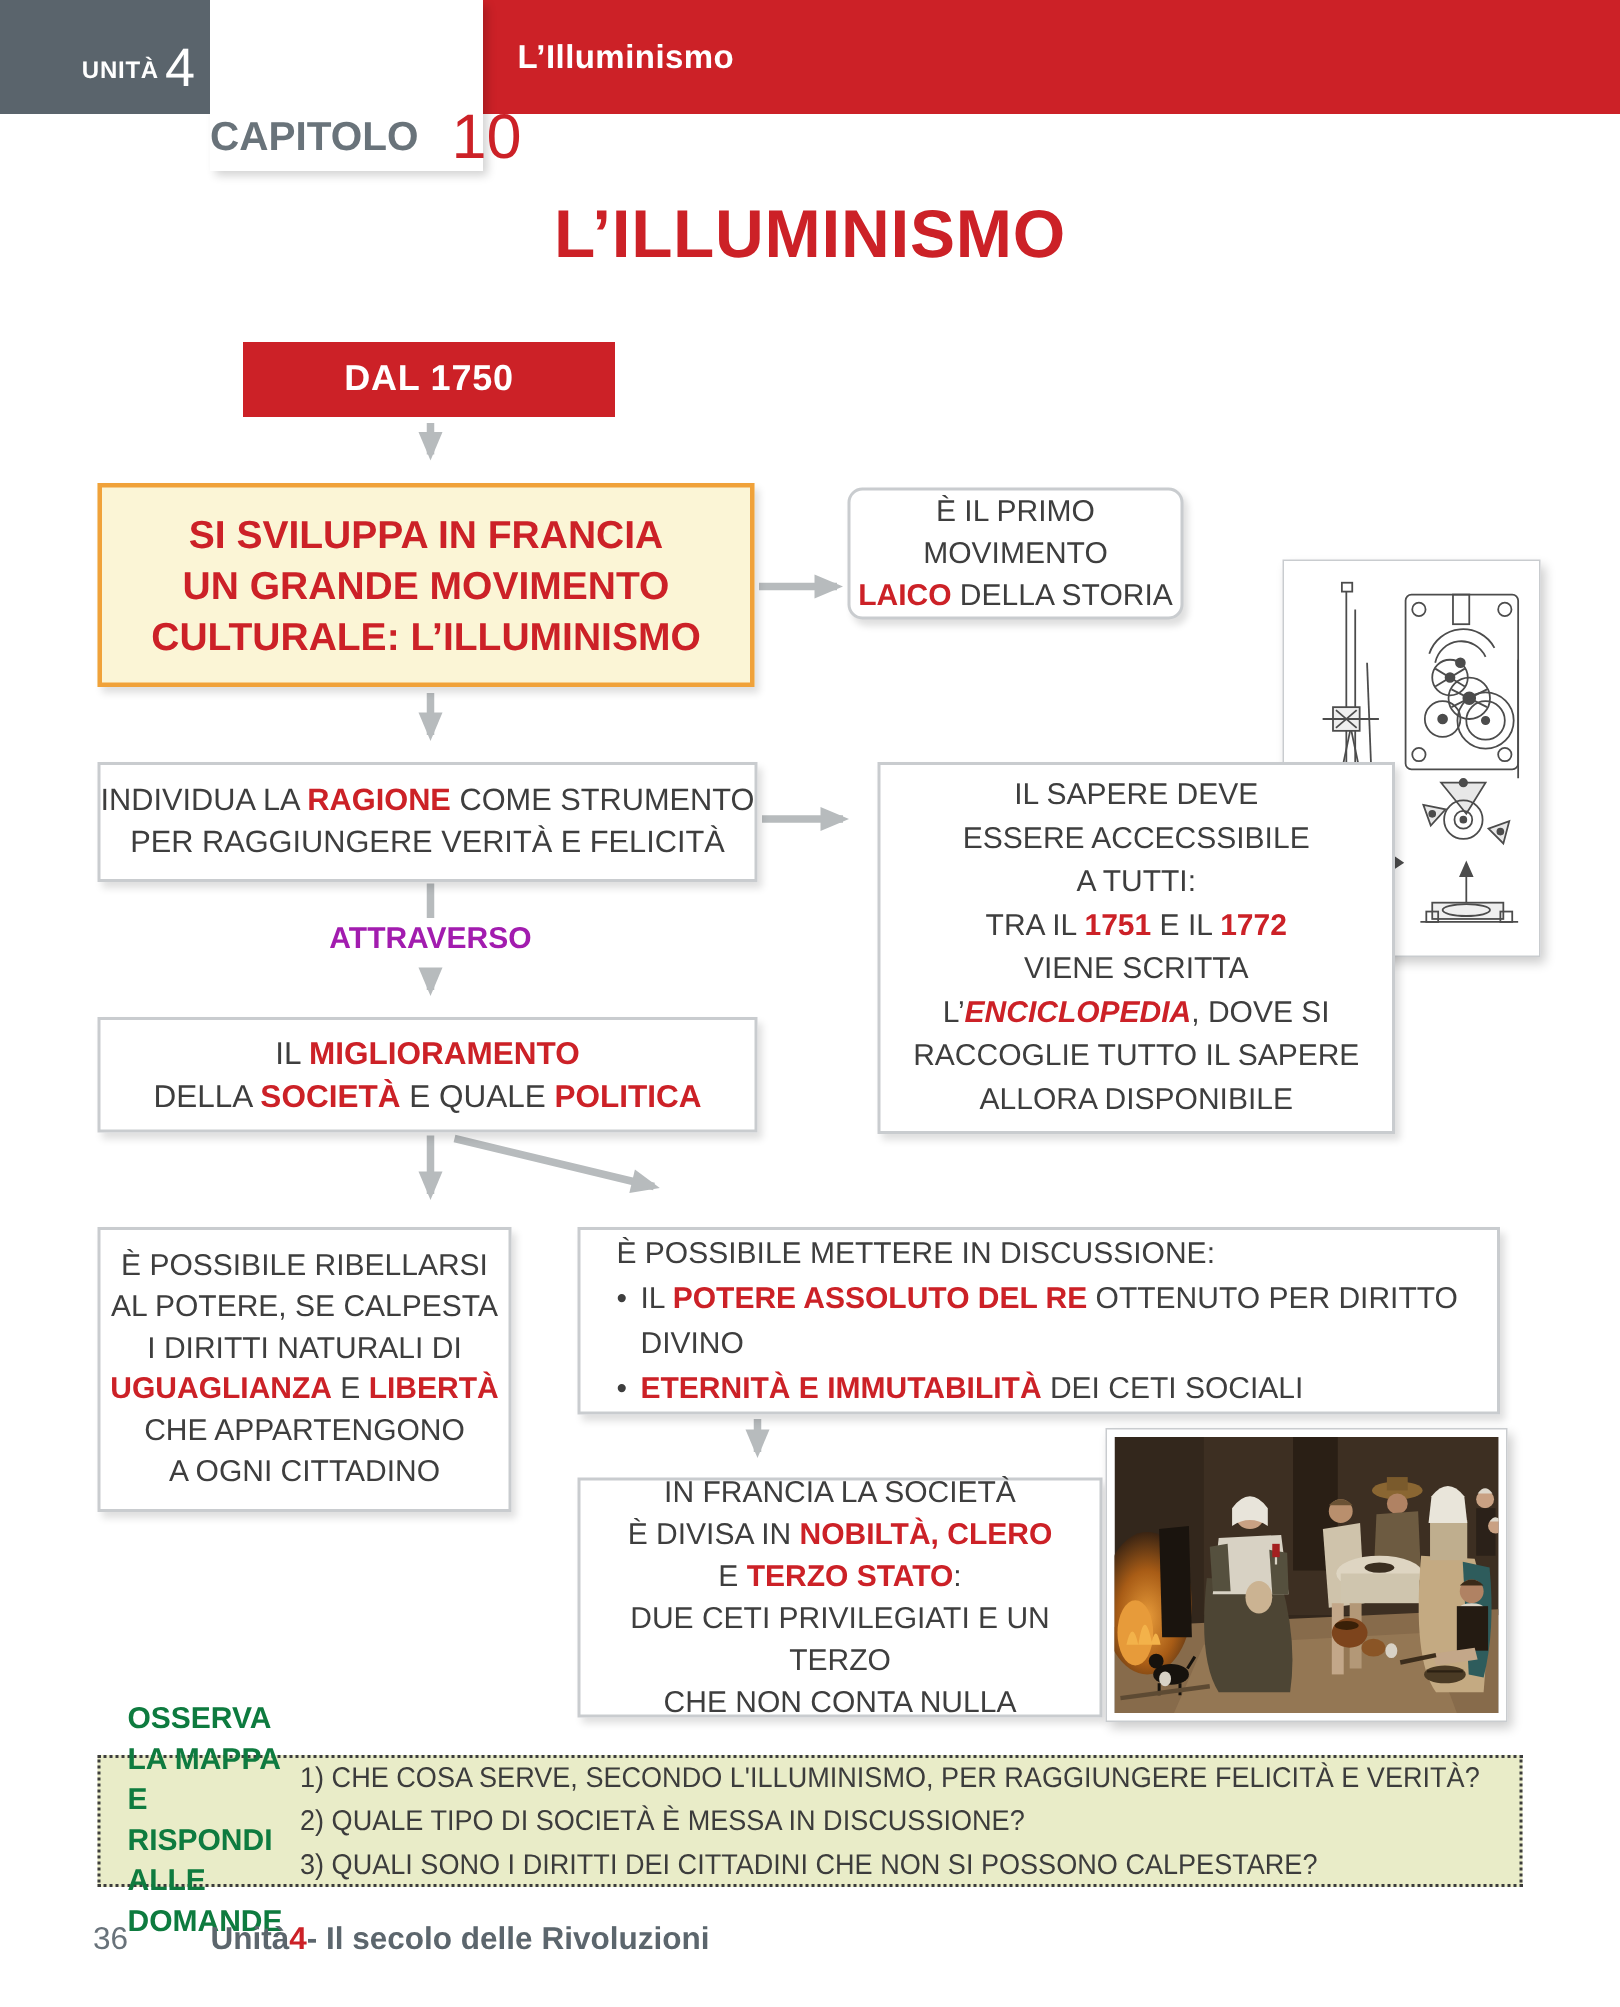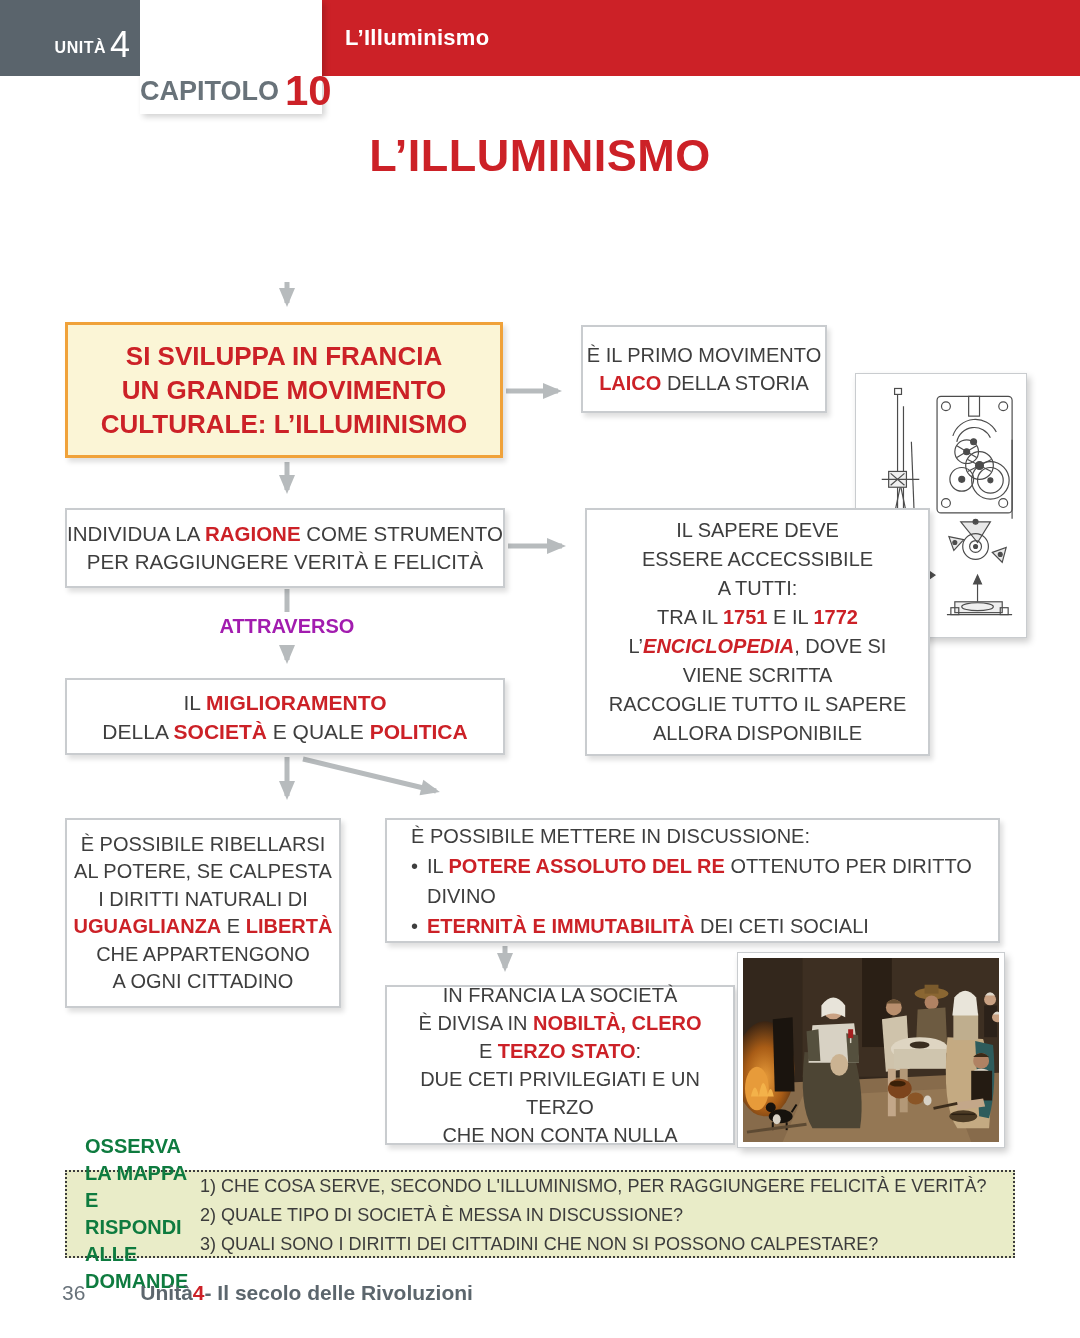--- a/index.html
+++ b/index.html
@@ -19,37 +19,37 @@
   .page{position:relative;width:1080px;height:1338px;background:#fff;overflow:hidden;}
 
   
   .redbar{position:absolute;left:322px;top:0;width:758px;height:76px;background:var(--red);display:flex;align-items:center;}
   .bartitle{color:#fff;font-weight:bold;font-size:22px;padding-left:23px;letter-spacing:.3px;}
   .unita{position:absolute;left:0;top:0;width:140px;height:76px;background:var(--slate);display:flex;align-items:flex-end;justify-content:flex-end;padding:0 10px 16px 0;color:#fff;z-index:2;}
   .unita-label{font-size:16px;font-weight:bold;letter-spacing:.5px;line-height:1;margin-right:4px;padding-bottom:4px;}
   .unita-num{font-size:36px;font-weight:400;line-height:.8;}
   .tab{position:absolute;left:140px;top:0;width:182px;height:114px;background:#fff;z-index:1;box-shadow:3px 3px 6px rgba(0,0,0,.18);display:flex;align-items:flex-end;justify-content:flex-start;padding:0 6px 2px 0;}
   .cap-label{font-size:27px;font-weight:bold;color:#69737a;line-height:1;padding-bottom:7px;}
-  .cap-num{font-size:42px;font-weight:bold;color:var(--red);line-height:1;margin-left:6px;}
+  .cap-num{font-size:42px;font-weight:normal;color:var(--red);line-height:1;margin-left:22px;}
 
   .title{position:absolute;left:0;top:130px;width:100%;text-align:center;font-size:45px;font-weight:bold;color:var(--red);letter-spacing:.5px;}
 
   
   .connectors{position:absolute;left:0;top:0;width:1080px;height:1338px;pointer-events:none;z-index:0;}
   .connectors line{stroke:var(--arrow);stroke-width:5;}
 
   
   .box{position:absolute;background:#fff;border:2px solid var(--border);box-shadow:3px 4px 5px rgba(0,0,0,.13);color:var(--text);text-align:center;display:flex;flex-direction:column;justify-content:center;font-size:20px;line-height:28px;z-index:1;}
   .red{color:var(--red);font-weight:bold;}
   .redi{color:var(--red);font-weight:bold;font-style:italic;}
 
   .datebox{position:absolute;left:162px;top:228px;width:248px;height:50px;background:var(--red);color:#fff;font-size:24px;font-weight:bold;display:flex;align-items:center;justify-content:center;letter-spacing:.5px;z-index:1;}
 
   .yellowbox{left:65px;top:322px;width:438px;height:136px;background:var(--cream);border:3px solid var(--orange);font-size:26px;line-height:34px;font-weight:bold;color:var(--red);}
-  .primo{left:581px;top:325px;width:246px;height:88px;}
+  .primo{left:565px;top:325px;width:224px;height:88px;border-radius:10px;}
   .individua{left:65px;top:508px;width:440px;height:80px;font-size:20.5px;}
   .sapere{left:585px;top:508px;width:345px;height:248px;line-height:29px;}
   .attraverso{position:absolute;left:187px;top:615px;width:200px;text-align:center;font-size:20px;font-weight:bold;color:#a21caf;z-index:1;}
   .migliora{left:65px;top:678px;width:440px;height:77px;font-size:21px;line-height:29px;}
   .ribella{left:65px;top:818px;width:276px;height:190px;line-height:27.5px;}
   .discuss{left:385px;top:818px;width:615px;height:125px;text-align:left;padding-left:24px;line-height:30px;}
   .discuss .bullet-row{display:flex;}
   .discuss .bullet-row::before{content:"•";margin-right:9px;color:var(--text);}
   .francia{left:385px;top:985px;width:350px;height:160px;line-height:28px;}
 
@@ -97,20 +97,21 @@
     <line x1="506" y1="391" x2="558" y2="391" marker-end="url(#ah)"></line>
     <line x1="287" y1="462" x2="287" y2="490" marker-end="url(#ah)"></line>
     <line x1="508" y1="546" x2="562" y2="546" marker-end="url(#ah)"></line>
     <line x1="287" y1="589" x2="287" y2="612"></line>
     <line x1="287" y1="646" x2="287" y2="660" marker-end="url(#ah)"></line>
     <line x1="287" y1="757" x2="287" y2="796" marker-end="url(#ah)"></line>
     <line x1="303" y1="759" x2="436" y2="791" marker-end="url(#ah)"></line>
     <line x1="505" y1="946" x2="505" y2="968" marker-end="url(#ah)"></line>
   </svg>
 
+  <div class="datebox">DAL 1750</div>
 
   <div class="box yellowbox">
     <div>SI SVILUPPA IN FRANCIA</div>
     <div>UN GRANDE MOVIMENTO</div>
     <div>CULTURALE: L’ILLUMINISMO</div>
   </div>
 
   <div class="box primo">
     <div><span>È IL PRIMO MOVIMENTO</span></div>
     <div><span class="red">LAICO</span><span> DELLA STORIA</span></div>
@@ -188,22 +189,22 @@
     <div>PER RAGGIUNGERE VERITÀ E FELICITÀ</div>
   </div>
 
   <div class="attraverso">ATTRAVERSO</div>
 
   <div class="box sapere">
     <div>IL SAPERE DEVE</div>
     <div>ESSERE ACCECSSIBILE</div>
     <div>A TUTTI:</div>
     <div><span>TRA IL </span><span class="red">1751</span><span> E IL </span><span class="red">1772</span></div>
+    <div>VIENE SCRITTA</div>
     <div><span>L’</span><span class="redi">ENCICLOPEDIA</span><span>, DOVE SI</span></div>
-    <div>VIENE SCRITTA</div>
     <div>RACCOGLIE TUTTO IL SAPERE</div>
     <div>ALLORA DISPONIBILE</div>
   </div>
 
   <div class="box migliora">
     <div><span>IL </span><span class="red">MIGLIORAMENTO</span></div>
     <div><span>DELLA </span><span class="red">SOCIETÀ</span><span> E QUALE </span><span class="red">POLITICA</span></div>
   </div>
 
   <div class="box discuss">

